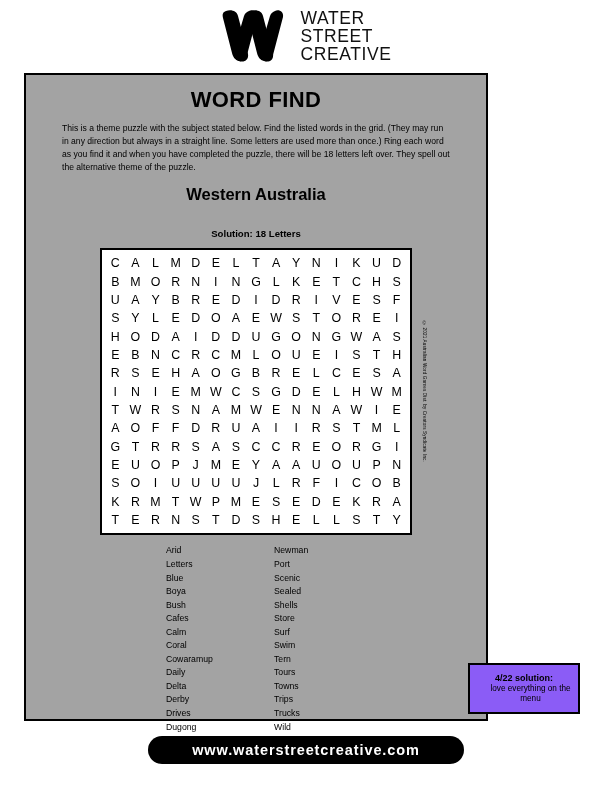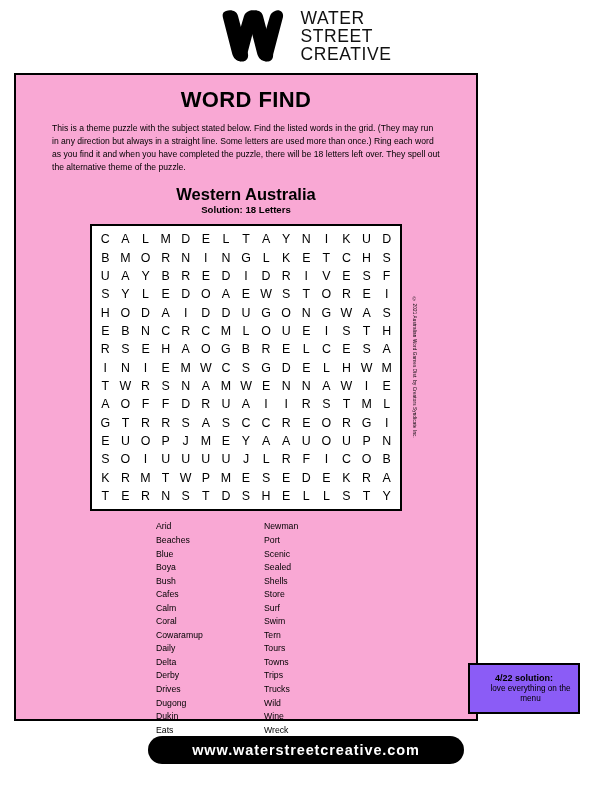--- a/index.html
+++ b/index.html
@@ -22,42 +22,42 @@
     display: flex; flex-direction: column; justify-content: center;
     line-height: 1.04;
   }
   .logo-words span {
     font-size: 17.5px; letter-spacing: 0.6px; font-weight: 400;
     font-family: "Liberation Sans", sans-serif; color: #111;
   }
 
   
   .frame {
-    position: absolute; left: 14px; top: 73px;
+    position: absolute; left: 24px; top: 73px;
     width: 464px; height: 648px;
     border: 2.5px solid #000;
-    background: #f9a8d4;
+    background: #a3a3a3;
   }
 
   
   .title {
     text-align: center; font-size: 22px; font-weight: bold;
     letter-spacing: 0.4px; margin-top: 12px;
   }
   .blurb {
     margin: 9px 36px 4px 36px;
     font-size: 8.6px; line-height: 1.52; text-align: left;
   }
   .subject {
     text-align: center; font-size: 16.5px; font-weight: bold;
     margin-top: 11px;
   }
   .solution-line {
     text-align: center; font-size: 9.6px; font-weight: bold;
-    margin-top: 0;
+    margin-top: 24px;
   }
 
   
   .grid-wrap {
     position: relative; width: 100%; margin-top: 9px;
     display: flex; justify-content: center;
   }
   .grid-holder { position: relative; }
   .grid {
     border: 2.2px solid #000;
@@ -380,21 +380,21 @@
           </div>
         <div class="copyright">
           <span>© 2021 Australian Word Games Dist. by Creators Syndicate Inc.</span>
         </div>
       </div>
     </div>
 
     <div class="wordlists" id="word-lists">
         <ul class="wcol">
           <li>Arid</li>
-          <li>Beaches</li>
+          <li>Letters</li>
           <li>Blue</li>
           <li>Boya</li>
           <li>Bush</li>
           <li>Cafes</li>
           <li>Calm</li>
           <li>Coral</li>
           <li>Cowaramup</li>
           <li>Daily</li>
           <li>Delta</li>
           <li>Derby</li>

